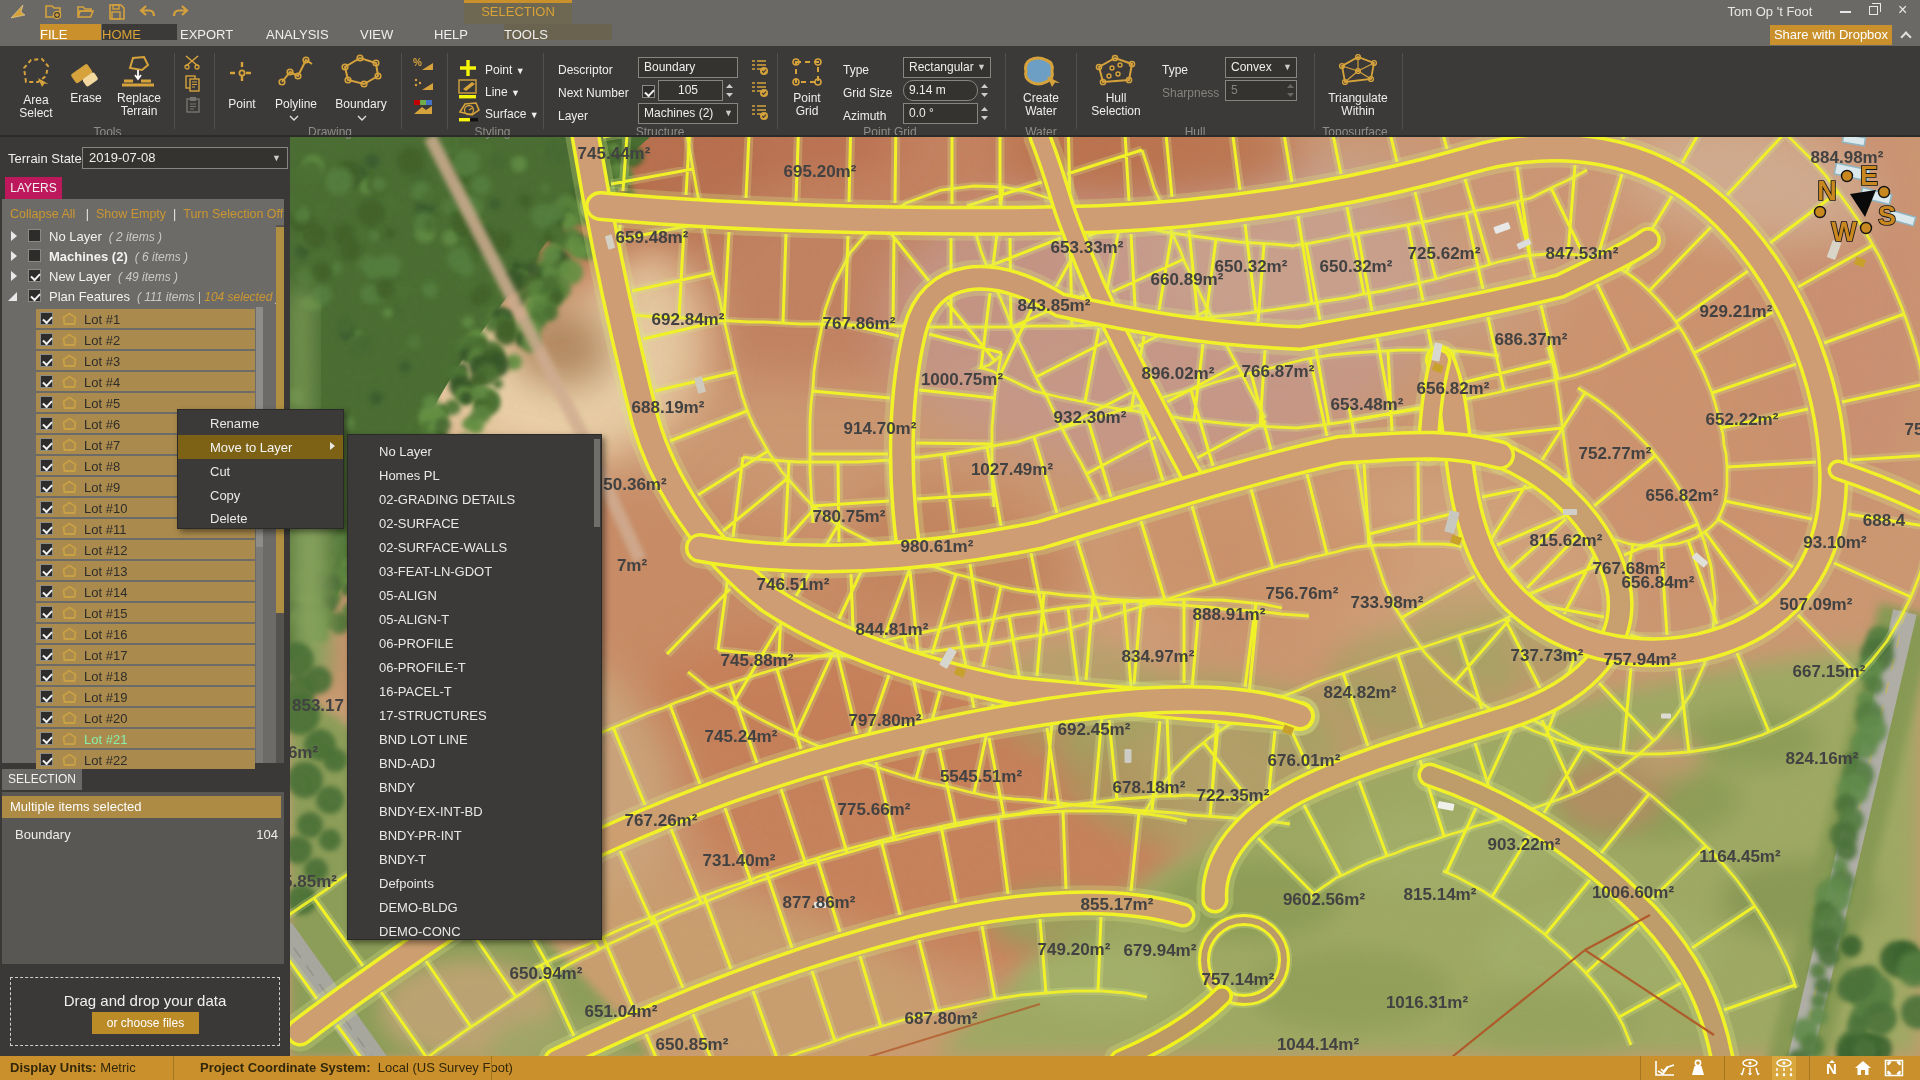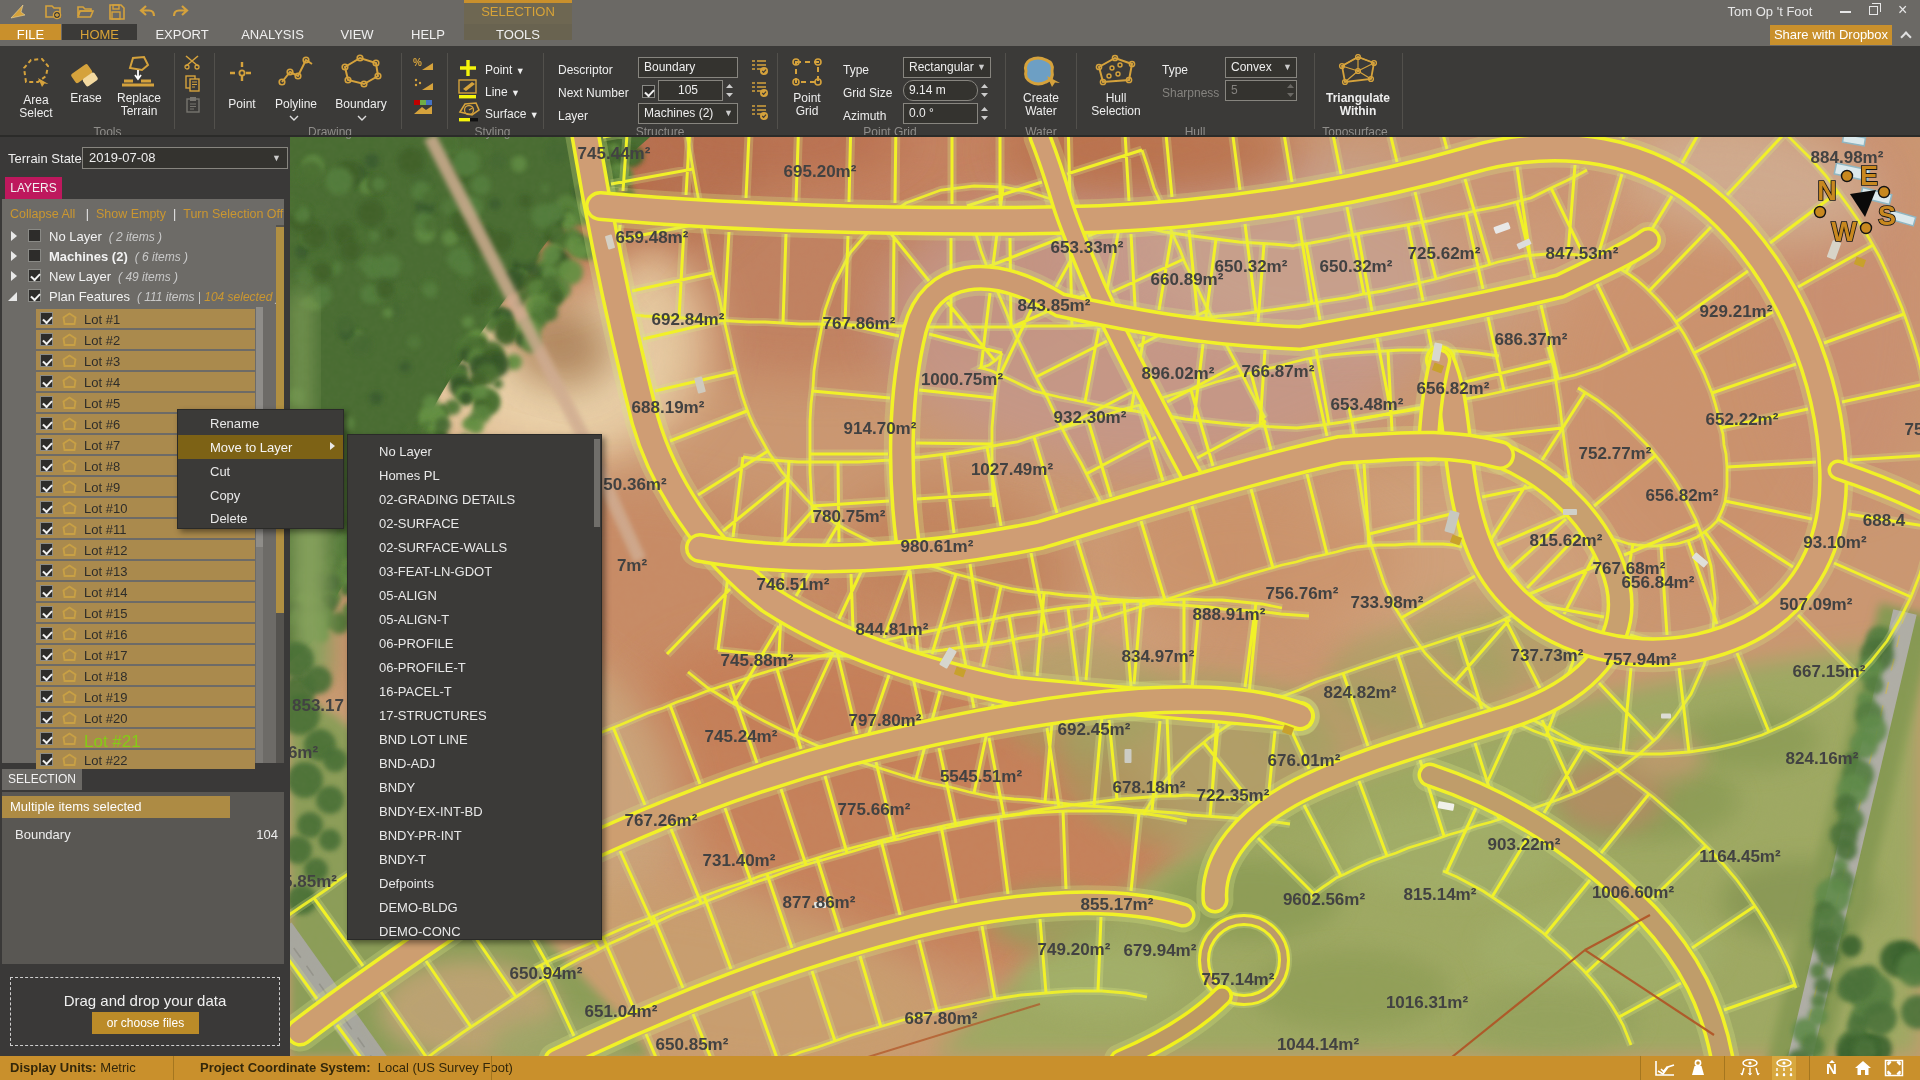--- a/index.html
+++ b/index.html
@@ -1,21 +1,21 @@
 <!DOCTYPE html>
 <html><head><meta charset="utf-8"><style>
 * { margin:0; padding:0; box-sizing:border-box; }
 html,body { width:1920px; height:1080px; overflow:hidden; background:#3b3a38;
   font-family:"Liberation Sans", sans-serif; }
 .abs { position:absolute; }
 #titlebar { position:absolute; left:0; top:0; width:1920px; height:24px; background:#6b6965; z-index:30;}
 #tabrow { position:absolute; left:0; top:24px; width:1920px; height:22px; background:#6b6965; z-index:30;}
 #ribbon { position:absolute; left:0; top:46px; width:1920px; height:91px; background:#3b3a38; z-index:30;}
 #ribbonline { position:absolute; left:0; top:135px; width:1920px; height:2px; background:#2b2b29; z-index:31;}
-.tab { position:absolute; top:0; height:16px; line-height:22px; text-align:center; font-size:13px; color:#efefef; }
+.tab { position:absolute; top:0; height:16px; line-height:22px; text-align:left; font-size:13px; color:#efefef;margin-left:40px; }
 .gdiv { position:absolute; top:7px; height:76px; width:1px; background:#52504c; }
 .glabel { position:absolute; top:79px; font-size:12px; color:#8f8d8a; text-align:center; white-space:nowrap;}
 .btnlabel { position:absolute; font-size:12px; color:#eeeeee; text-align:center; line-height:13px; white-space:nowrap;}
 .field { position:absolute; background:#34332f; border:1px solid #87857f; color:#eeeeee; font-size:12px; }
 .flabel { position:absolute; font-size:12px; color:#eeeeee; white-space:nowrap;}
 .flabel.dis { color:#85837f; }
 #map { position:absolute; left:290px; top:137px; width:1630px; height:920px; background:#c08663; z-index:1;}
 #leftpanel { position:absolute; left:0; top:137px; width:290px; height:919px; background:#3a3938; z-index:10;}
 #statusbar { position:absolute; left:0; top:1056px; width:1920px; height:24px; background:#c9902c; color:#33270a; font-size:13px; z-index:30;}
 .menubox { position:absolute; background:#3b3a38; border:1px solid #2a2a28; box-shadow:3px 3px 6px rgba(0,0,0,0.45); z-index:20;}
@@ -328,21 +328,21 @@
         <path d="M8 28 L5 12 L21 3 L37 9 L34 25 Z" fill="none" stroke="#d5a23c" stroke-width="1.8"></path>
         <path d="M21 17 L8 28 M21 17 L5 12 M21 17 L21 3 M21 17 L37 9 M21 17 L34 25 M5 12 L21 3 M21 3 L37 9" stroke="#d5a23c" stroke-width="1.2"></path>
         <circle cx="21" cy="17" r="2.4" fill="none" stroke="#d5a23c" stroke-width="1.4"></circle>
         <circle cx="8" cy="28" r="2.4" fill="none" stroke="#d5a23c" stroke-width="1.4"></circle>
         <circle cx="5" cy="12" r="2.4" fill="none" stroke="#d5a23c" stroke-width="1.4"></circle>
         <circle cx="21" cy="3" r="2.4" fill="none" stroke="#d5a23c" stroke-width="1.4"></circle>
         <circle cx="37" cy="9" r="2.4" fill="none" stroke="#d5a23c" stroke-width="1.4"></circle>
         <circle cx="34" cy="25" r="2.4" fill="none" stroke="#d5a23c" stroke-width="1.4"></circle>
       </svg>
     </div>
-<div class="btnlabel" style="left:1322px;top:46px;width:72px;font-weight:bold;">Triangulate<br>Within</div>
+<div class="btnlabel" style="left:1322px;top:46px;width:72px;">Triangulate<br>Within</div>
 <div class="gdiv" style="left:1402px;"></div>
 <div class="glabel" style="left:1305px;width:100px;">Toposurface</div>
 </div>
 <div id="ribbonline"></div>
 <div id="map">
 <svg width="1630" height="920" viewBox="290 137 1630 920" xmlns="http://www.w3.org/2000/svg">
 <defs>
 <filter id="b25" x="-40%" y="-40%" width="180%" height="180%">
           <feGaussianBlur stdDeviation="22"></feGaussianBlur>
         </filter>
@@ -1198,37 +1198,37 @@
       </svg>
     </div>
 <div class="abs" style="left:84px;top:574px;font-size:13px;color:#2e2d2a;">Lot #20</div>
 <div class="lotrow" style="top:592px;"></div>
 <div class="cb checked" style="left:40px;top:595px;"></div>
 <div class="abs" style="left:62px;top:595px;">
       <svg width="15" height="14" viewBox="0 0 15 14" style="position:absolute">
         <path d="M2.5 12 L1.5 5.5 L7.5 1.5 L13.5 5.5 L12.5 12 Z" fill="none" stroke="#c8a045" stroke-width="1.8"></path>
       </svg>
     </div>
-<div class="abs" style="left:84px;top:595px;font-size:17px;color:#84cc16;">Lot #21</div>
+<div class="abs" style="left:84px;top:595px;font-size:13px;color:#86efac;">Lot #21</div>
 <div class="lotrow" style="top:613px;"></div>
 <div class="cb checked" style="left:40px;top:616px;"></div>
 <div class="abs" style="left:62px;top:616px;">
       <svg width="15" height="14" viewBox="0 0 15 14" style="position:absolute">
         <path d="M2.5 12 L1.5 5.5 L7.5 1.5 L13.5 5.5 L12.5 12 Z" fill="none" stroke="#c8a045" stroke-width="1.8"></path>
       </svg>
     </div>
 <div class="abs" style="left:84px;top:616px;font-size:13px;color:#2e2d2a;">Lot #22</div>
 <div class="abs" style="left:256px;top:170px;width:7px;height:456px;background:#7c7a76;"></div>
 <div class="abs" style="left:256px;top:170px;width:7px;height:240px;background:#8f8d89;"></div>
 <div class="abs" style="left:276px;top:88px;width:8px;height:538px;background:#55534f;"></div>
 <div class="abs" style="left:276px;top:90px;width:8px;height:386px;background:#b08f42;"></div>
 <div class="abs" style="left:2px;top:632px;width:80px;height:21px;background:#6b6965;color:#f2f2f2;font-size:12px;text-align:center;line-height:21px;">SELECTION</div>
 <div class="abs" style="left:2px;top:653px;width:282px;height:174px;background:#59575400;"></div>
 <div class="abs" style="left:2px;top:655px;width:282px;height:172px;background:#595753;"></div>
-<div class="abs" style="left:2px;top:659px;width:228px;height:22px;background:#ad8b44;color:#fdfdfd;font-size:13px;line-height:22px;padding-left:8px;">Multiple items selected</div>
+<div class="abs" style="left:2px;top:659px;width:279px;height:22px;background:#ad8b44;color:#fdfdfd;font-size:13px;line-height:22px;padding-left:8px;">Multiple items selected</div>
 <div class="abs" style="left:15px;top:690px;font-size:13px;color:#ededed;">Boundary</div>
 <div class="abs" style="left:238px;top:690px;width:40px;text-align:right;font-size:13px;color:#ededed;">104</div>
 <div class="abs" style="left:10px;top:840px;width:270px;height:69px;border:1px dashed #cfcfcf;"></div>
 <div class="abs" style="left:10px;top:855px;width:270px;text-align:center;font-size:15px;color:#f0f0f0;">Drag and drop your data</div>
 <div class="abs" style="left:92px;top:875px;width:107px;height:22px;background:#bb8b28;color:#fff;font-size:12px;text-align:center;line-height:22px;">or choose files</div>
 </div>
 <div class="menubox" style="left:177px;top:409px;width:167px;height:120px;">
 <div class="abs" style="left:32px;top:6px;font-size:13px;color:#e8e8e8;">Rename</div>
 <div class="abs" style="left:0px;top:25px;width:165px;height:24px;background:#7d6215;"></div>
 <div class="abs" style="left:32px;top:30px;font-size:13px;color:#f5f5f5;">Move to Layer</div>

